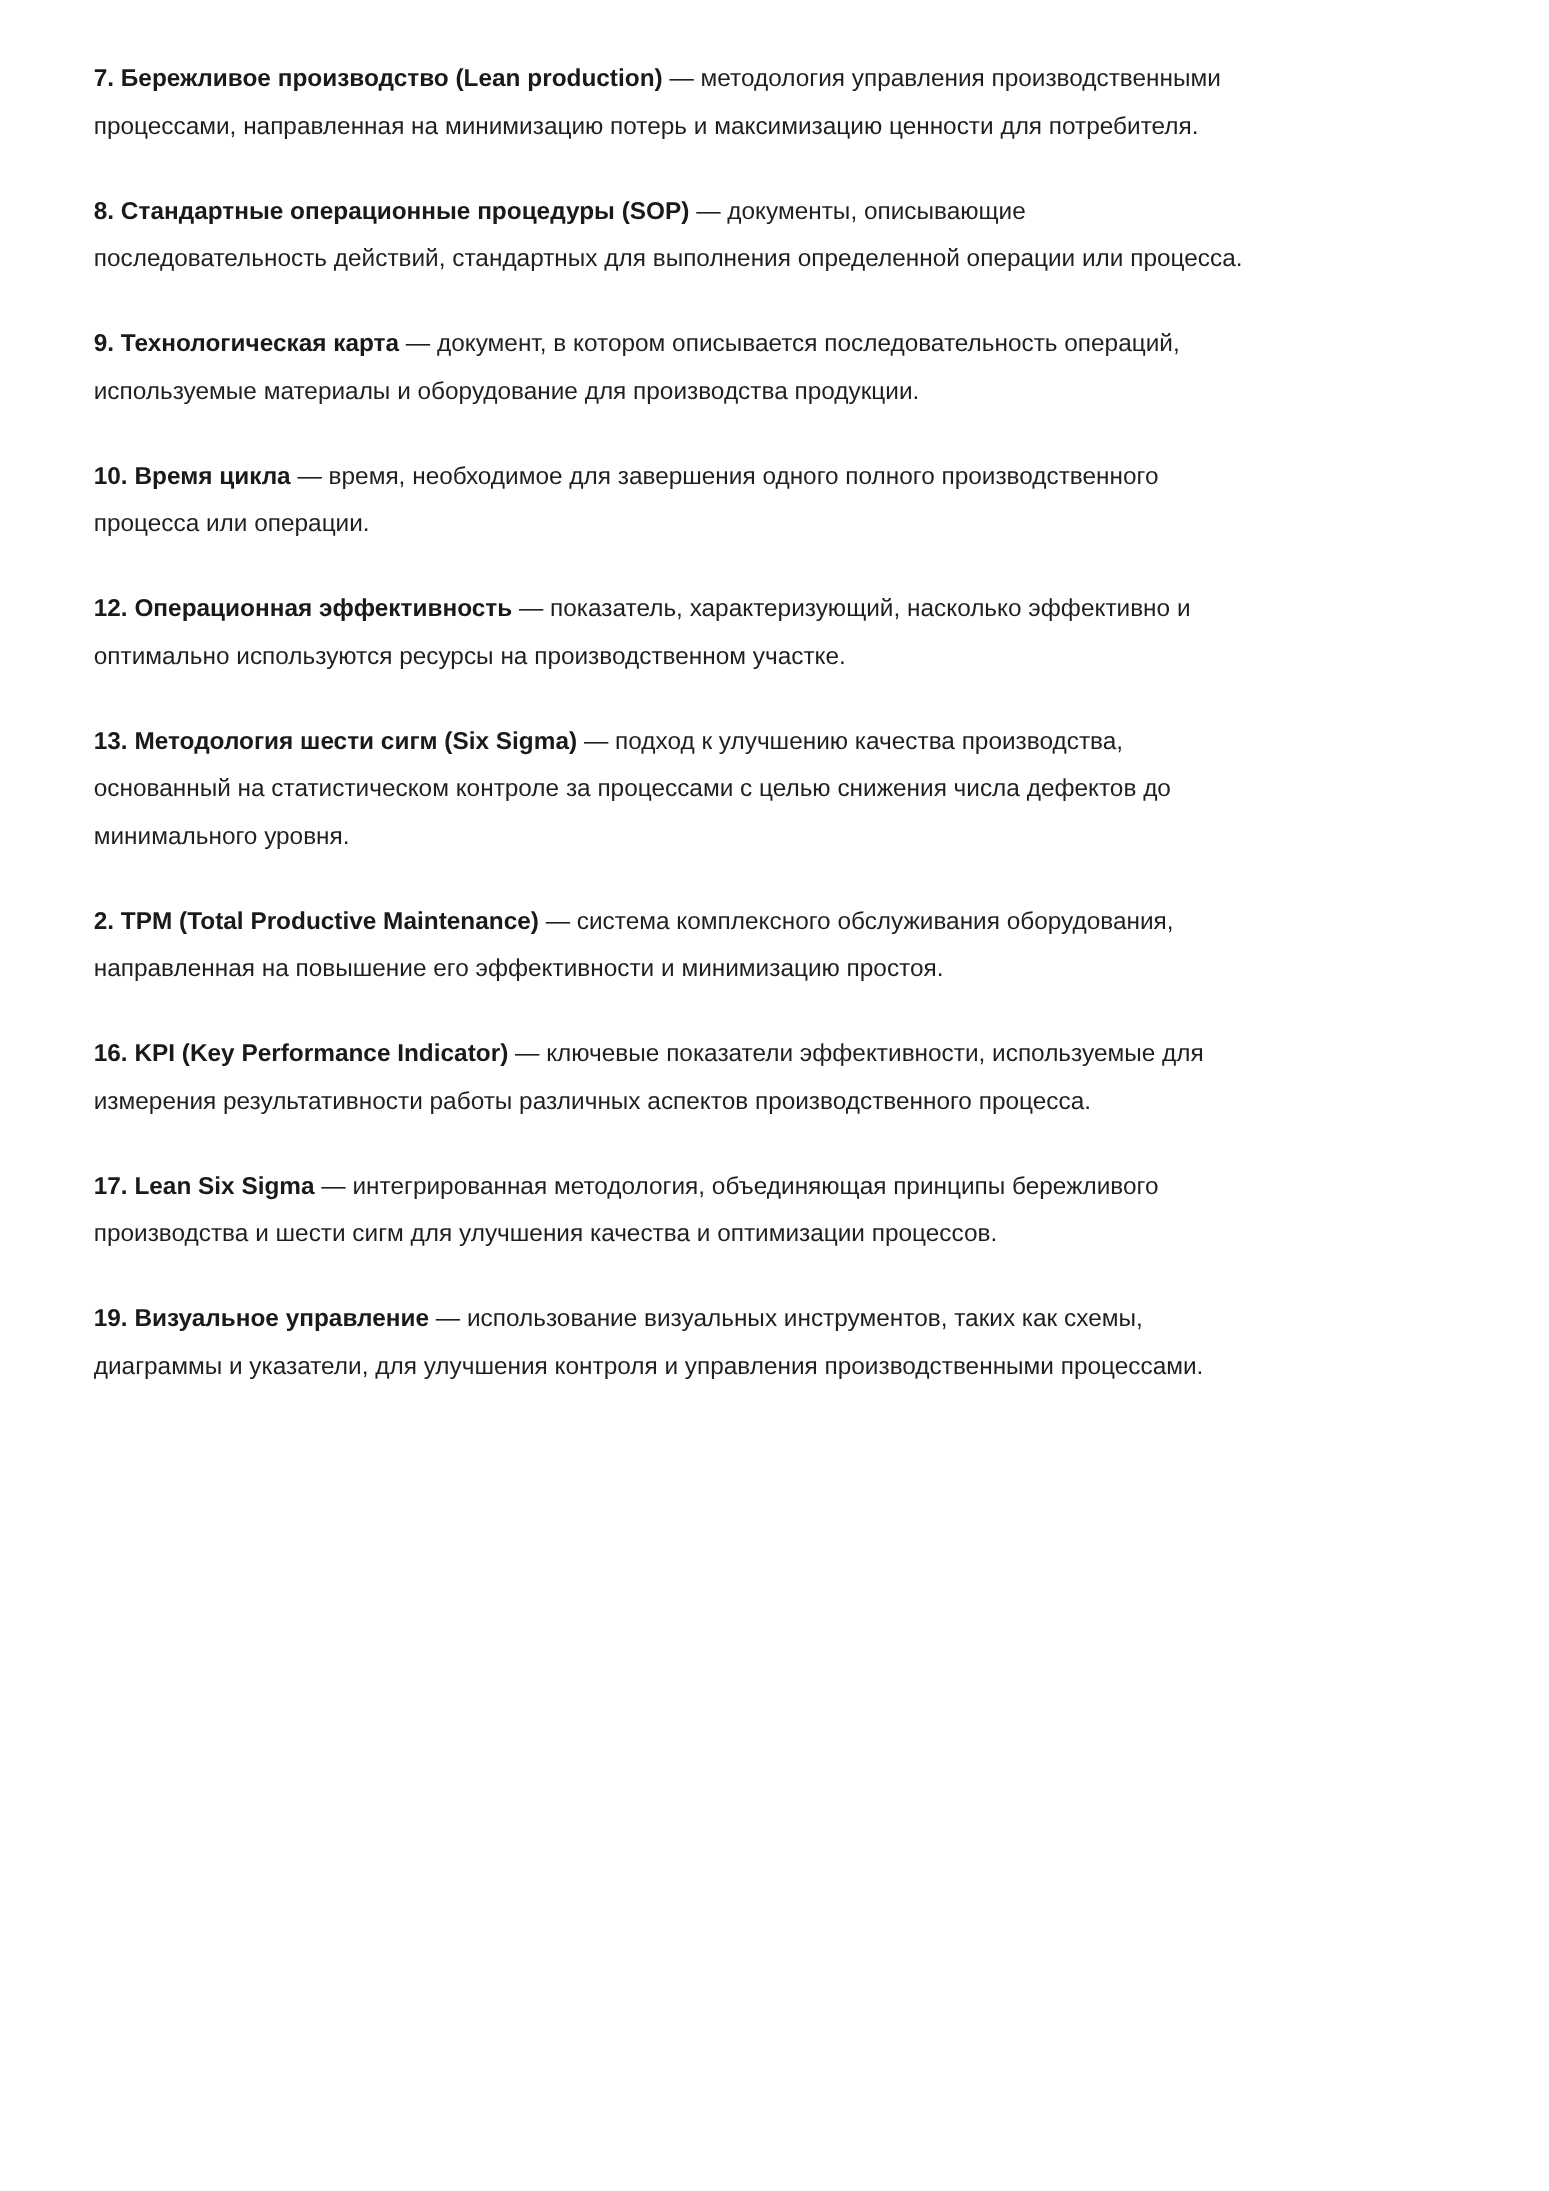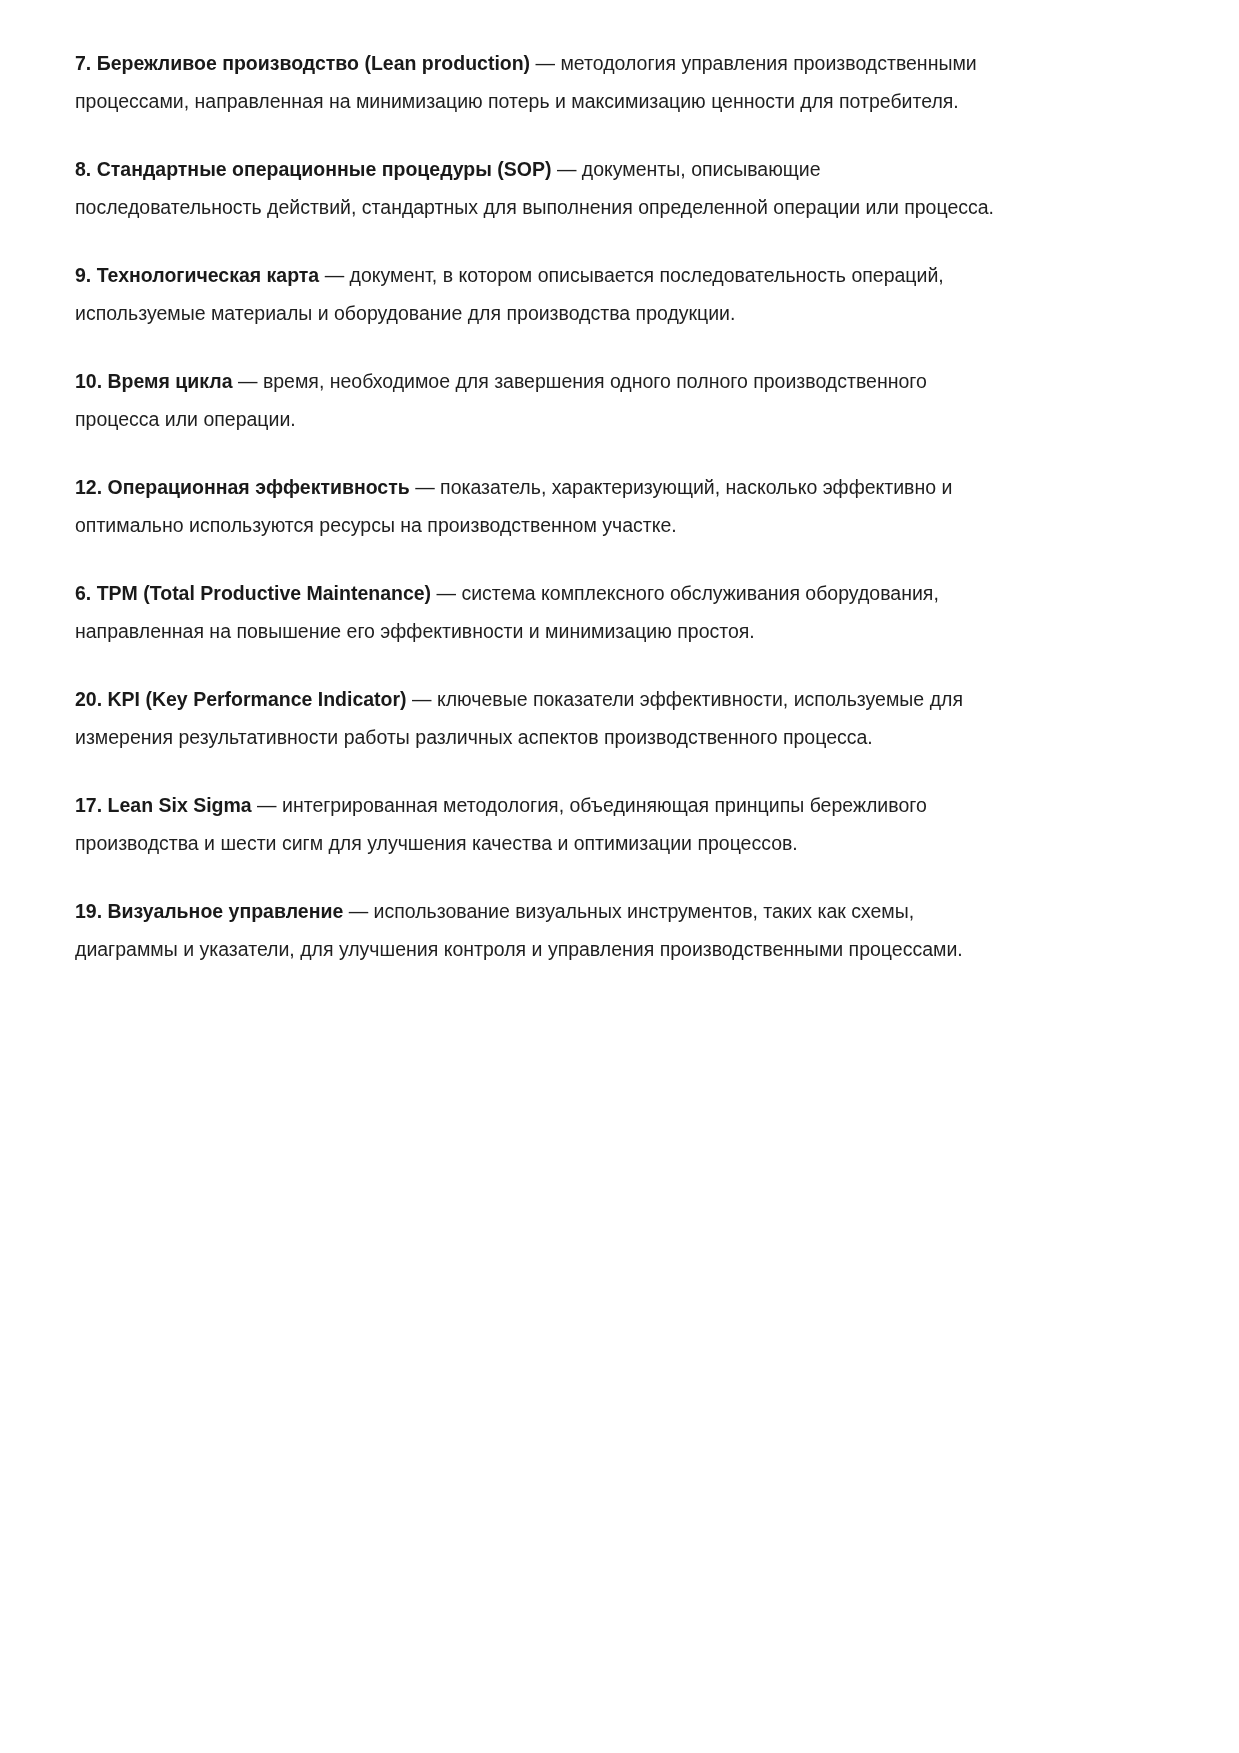--- a/index.html
+++ b/index.html
@@ -40,24 +40,25 @@
 
   <p class="glossary-item"><strong class="term">8. Стандартные операционные процедуры (SOP)</strong><span class="def"> — документы, описывающие последовательность действий, стандартных для выполнения определенной операции или процесса.</span></p>
 
   <p class="glossary-item"><strong class="term">9. Технологическая карта</strong><span class="def"> — документ, в котором описывается последовательность операций, используемые материалы и оборудование для производства продукции.</span></p>
 
   <p class="glossary-item"><strong class="term">10. Время цикла</strong><span class="def"> — время, необходимое для завершения одного полного производственного процесса или операции.</span></p>
 
   <p class="glossary-item"><strong class="term">12. Операционная эффективность</strong><span class="def"> — показатель, характеризующий, насколько эффективно и оптимально используются ресурсы на производственном участке.</span></p>
 
 
+  <p class="glossary-item"><strong class="term">13. Методология шести сигм (Six Sigma)</strong><span class="def"> — подход к улучшению качества производства, основанный на статистическом контроле за процессами с целью снижения числа дефектов до минимального уровня.</span></p>
 
 
-  <p class="glossary-item"><strong class="term">6. TPM (Total Productive Maintenance)</strong><span class="def"> — система комплексного обслуживания оборудования, направленная на повышение его эффективности и минимизацию простоя.</span></p>
+  <p class="glossary-item"><strong class="term">2. TPM (Total Productive Maintenance)</strong><span class="def"> — система комплексного обслуживания оборудования, направленная на повышение его эффективности и минимизацию простоя.</span></p>
 
-  <p class="glossary-item"><strong class="term">20. KPI (Key Performance Indicator)</strong><span class="def"> — ключевые показатели эффективности, используемые для измерения результативности работы различных аспектов производственного процесса.</span></p>
+  <p class="glossary-item"><strong class="term">16. KPI (Key Performance Indicator)</strong><span class="def"> — ключевые показатели эффективности, используемые для измерения результативности работы различных аспектов производственного процесса.</span></p>
 
   <p class="glossary-item"><strong class="term">17. Lean Six Sigma</strong><span class="def"> — интегрированная методология, объединяющая принципы бережливого производства и шести сигм для улучшения качества и оптимизации процессов.</span></p>
 
 
   <p class="glossary-item"><strong class="term">19. Визуальное управление</strong><span class="def"> — использование визуальных инструментов, таких как схемы, диаграммы и указатели, для улучшения контроля и управления производственными процессами.</span></p>
 </div>
 </div>
 
 </body></html>

